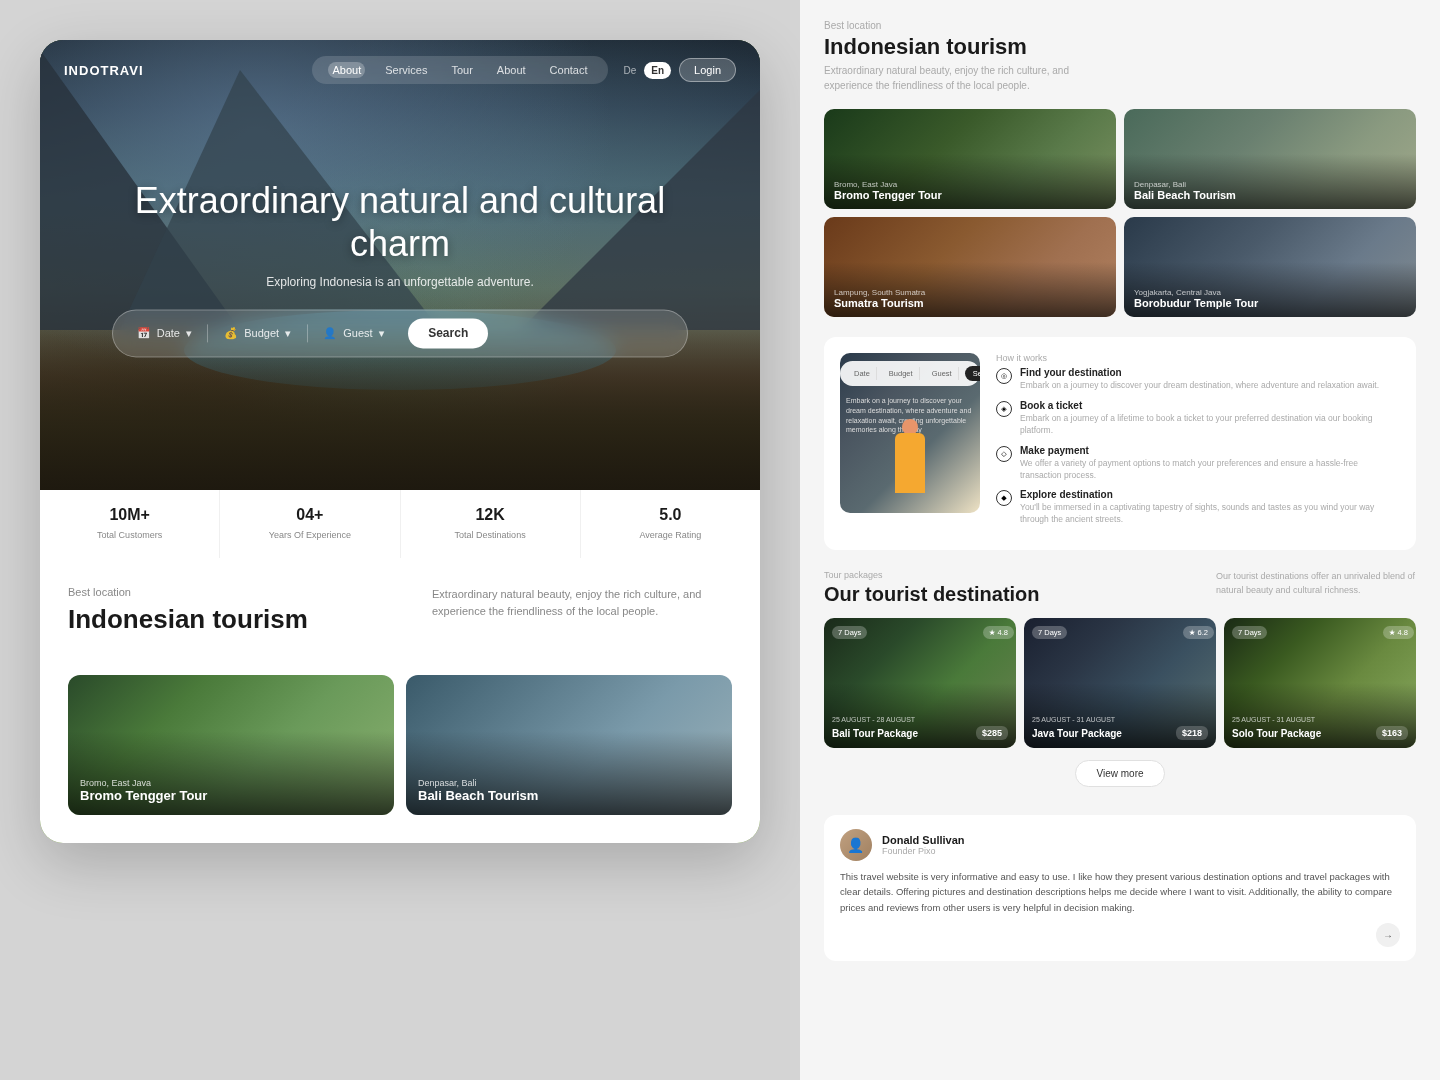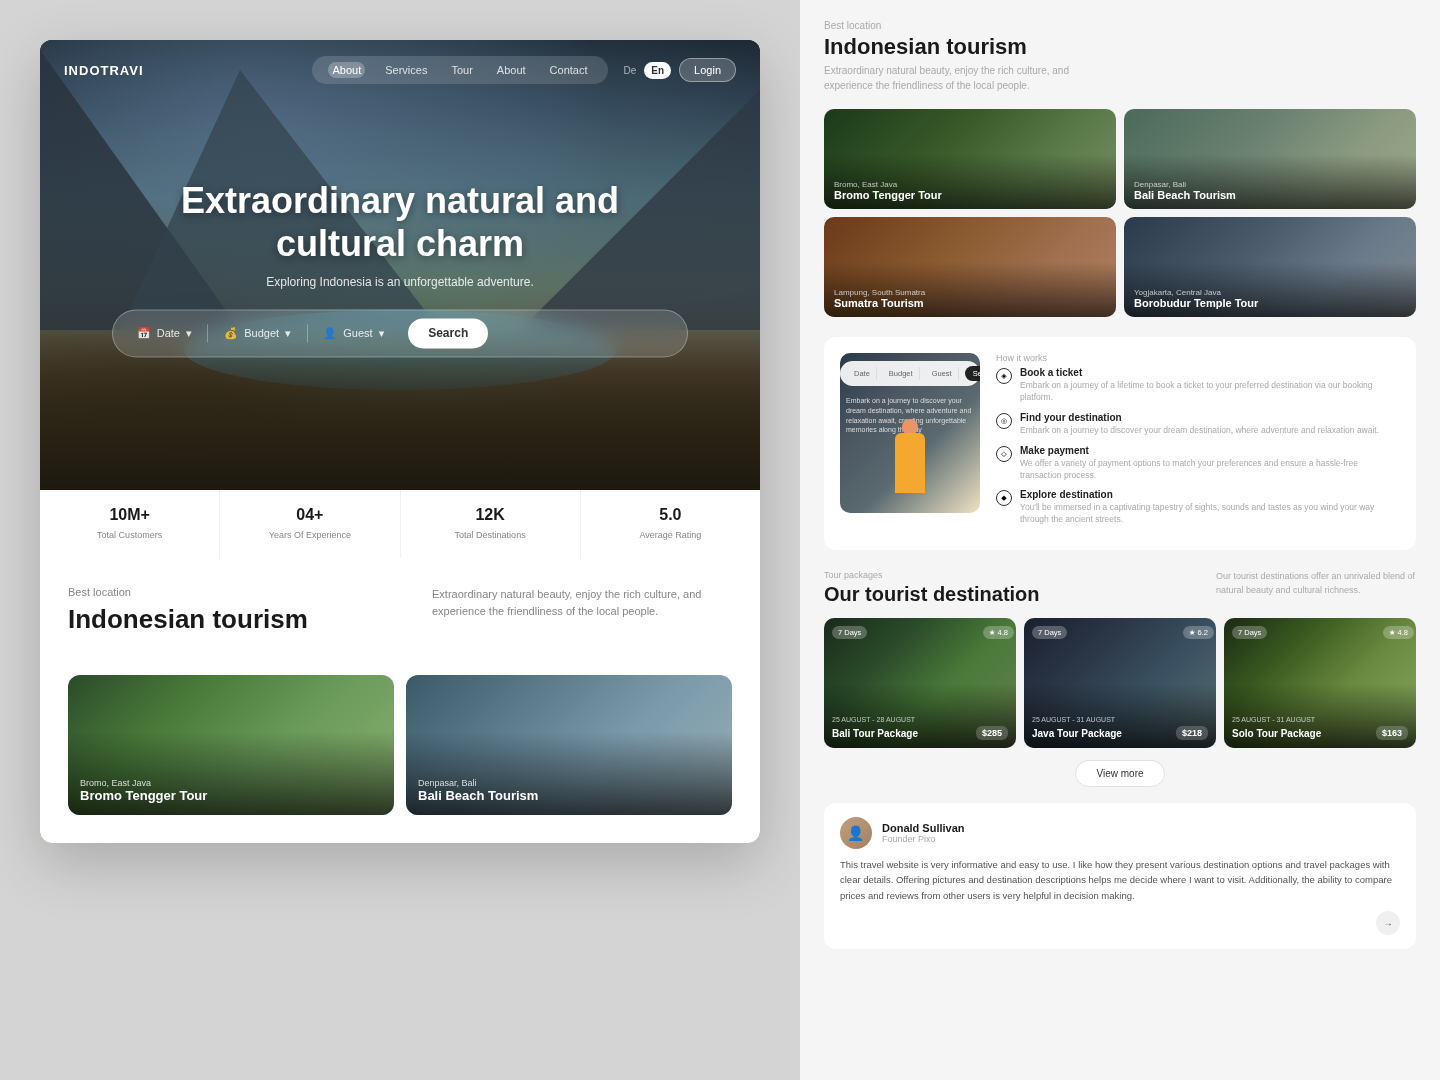--- a/index.html
+++ b/index.html
@@ -20,21 +20,21 @@
       background: #d4d4d4;
       padding: 40px 30px 0 30px;
       display: flex;
       flex-direction: column;
       align-items: center;
     }
 
     .browser-window {
       width: 720px;
       background: #4d7c0f;
-      border-radius: 12px;
+      border-radius: 23px;
       overflow: hidden;
       box-shadow: 0 20px 60px rgba(0,0,0,0.2);
     }
 
     
     .hero {
       position: relative;
       height: 450px;
       background: linear-gradient(
         to bottom,
@@ -182,21 +182,21 @@
       top: 50%;
       left: 50%;
       transform: translate(-50%, -48%);
       text-align: center;
       z-index: 5;
       width: 80%;
     }
     .hero-title {
       color: #fff;
       font-size: 36px;
-      font-weight: 700;
+      font-weight: 400;
       line-height: 1.2;
       margin-bottom: 10px;
       text-shadow: 0 2px 8px rgba(0,0,0,0.4);
     }
     .hero-subtitle {
       color: rgba(255,255,255,0.85);
       font-size: 12px;
       margin-bottom: 20px;
     }
 
@@ -497,21 +497,21 @@
       margin-bottom: 2px;
     }
     .how-step-desc {
       font-size: 8.5px;
       color: #aaa;
       line-height: 1.4;
     }
 
     
     .tour-packages {
-      margin-bottom: 16px;
+      margin-bottom: 28px;
     }
     .tour-header {
       display: flex;
       justify-content: space-between;
       align-items: flex-start;
       margin-bottom: 12px;
     }
     .tour-tag {
       font-size: 9px;
       color: #aaa;
@@ -877,31 +877,31 @@
         <span class="how-bottom-field">Date</span>
         <span class="how-bottom-field">Budget</span>
         <span class="how-bottom-field">Guest</span>
         <span class="how-bottom-search">Search</span>
       </div>
       <div class="how-bottom-caption" style="padding: 4px 6px; font-size:7px; color:#ddd;">Embark on a journey to discover your dream destination, where adventure and relaxation await, creating unforgettable memories along the way</div>
     </div>
     <div class="how-content">
       <div class="how-tag">How it works</div>
       <div class="how-step">
+        <div class="how-step-icon">◎</div>
+        <div class="how-step-content">
+          <div class="how-step-title">Find your destination</div>
+          <div class="how-step-desc">Embark on a journey to discover your dream destination, where adventure and relaxation await.</div>
+        </div>
+      </div>
+      <div class="how-step">
         <div class="how-step-icon">◈</div>
         <div class="how-step-content">
           <div class="how-step-title">Book a ticket</div>
           <div class="how-step-desc">Embark on a journey of a lifetime to book a ticket to your preferred destination via our booking platform.</div>
-        </div>
-      </div>
-      <div class="how-step">
-        <div class="how-step-icon">◎</div>
-        <div class="how-step-content">
-          <div class="how-step-title">Find your destination</div>
-          <div class="how-step-desc">Embark on a journey to discover your dream destination, where adventure and relaxation await.</div>
         </div>
       </div>
       <div class="how-step">
         <div class="how-step-icon">◇</div>
         <div class="how-step-content">
           <div class="how-step-title">Make payment</div>
           <div class="how-step-desc">We offer a variety of payment options to match your preferences and ensure a hassle-free transaction process.</div>
         </div>
       </div>
       <div class="how-step">

